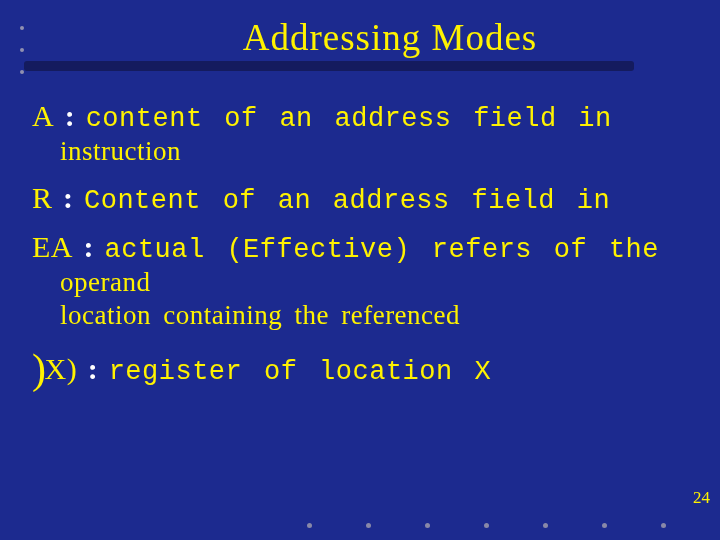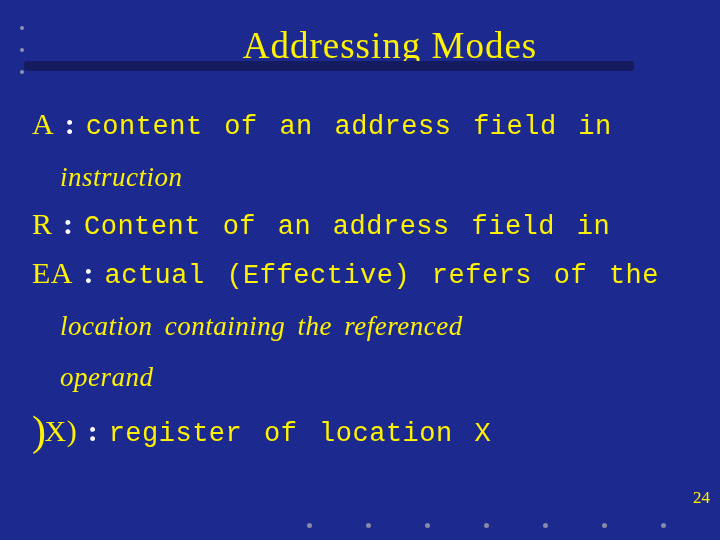--- a/index.html
+++ b/index.html
@@ -9,21 +9,21 @@
       background: #1c2a8f;
       font-family: "Times New Roman", serif;
       overflow: hidden;
       position: relative;
     }
     .title {
       color: #fff200;
       font-size: 37px;
       font-weight: normal;
       text-align: center;
-      padding-top: 24px;
+      padding-top: 16px;
       padding-left: 60px;
       letter-spacing: 1px;
     }
     .dots-left {
       position: absolute;
       top: 8px;
       left: 20px;
     }
     .dots-left .dot {
       width: 4px;
@@ -80,22 +80,21 @@
       word-spacing: 5px;
       font-family: Liberation Mono, monospace;
     }
     .desc-cont {
       color: #fff200;
       font-size: 27px;
       font-weight: normal;
       word-spacing: 5px;
       padding-left: 28px;
       display: block;
-      margin-top: 20px;
-      font-style: italic;
+      margin-top: 2px;
     }
     .big-paren {
       color: #fff200;
       font-size: 42px;
       font-weight: normal;
       vertical-align: -4px;
       margin-right: -2px;
     }
     .xterm {
       color: #fff200;
@@ -134,22 +133,22 @@
   <div class="item">
     <span class="term">R</span>
     <span class="colon">:</span>
     <span class="desc">Content  of  an  address  field  in</span>
   </div>
 
   <div class="item">
     <span class="term">EA</span>
     <span class="colon">:</span>
     <span class="desc">actual (Effective) refers  of  the</span>
+    <span class="desc-cont">operand</span>
     <span class="desc-cont">location  containing  the  referenced</span>
-    <span class="desc-cont">operand</span>
   </div>
 
   <div class="item">
     <span class="big-paren">)</span><span class="xterm">X)</span>
     <span class="colon">:</span>
     <span class="desc">register  of  location  X</span>
   </div>
 
 </div>
 

